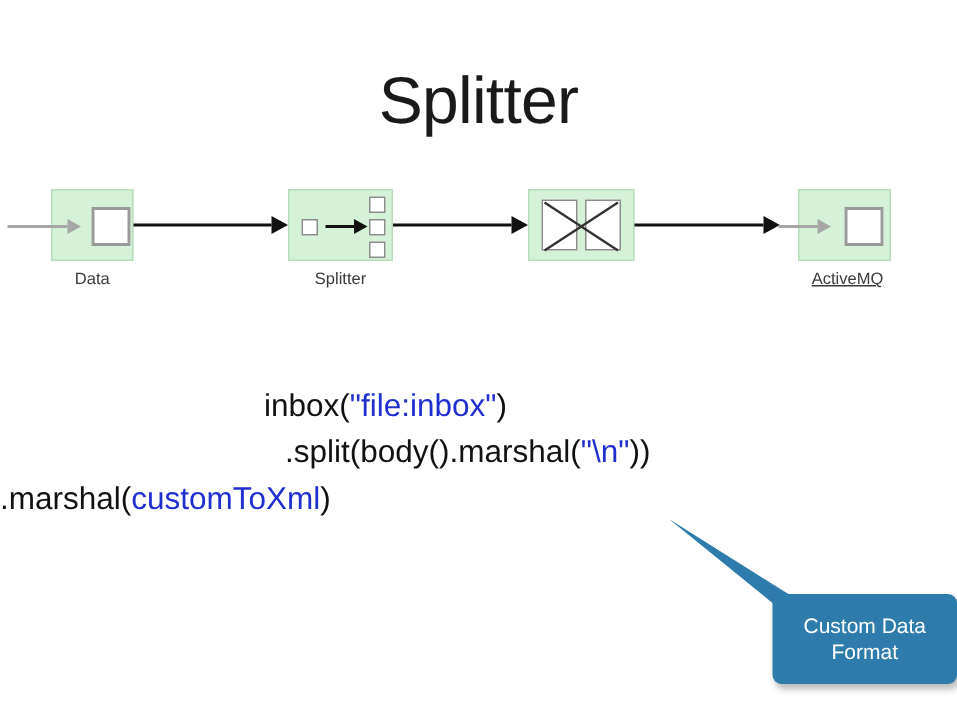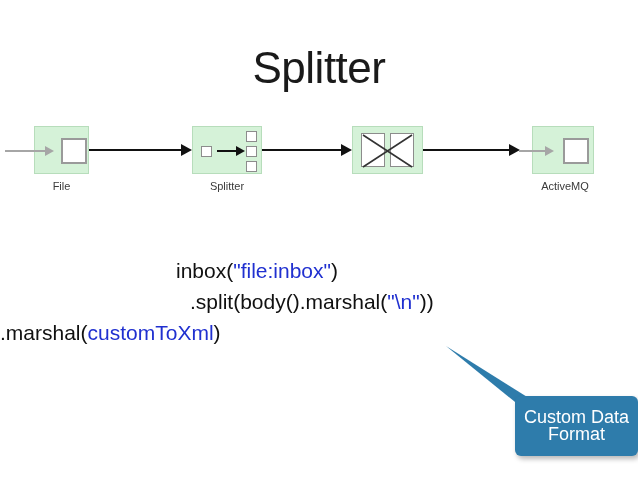--- a/index.html
+++ b/index.html
@@ -135,21 +135,21 @@
   #callout-box {
     position: absolute;
     left: 515px;
     top: 396px;
     width: 123px;
     height: 60px;
     background: #2e7cab;
     border-radius: 6px;
     box-shadow: 2px 3px 5px rgba(0,0,0,0.28);
     color: #ffffff;
-    font-size: 18px;
+    font-size: 14px;
     line-height: 17px;
     text-align: center;
     display: flex;
     align-items: center;
     justify-content: center;
     box-sizing: border-box;
     padding: 0 8px;
     white-space: pre-line;
   }
 </style>
@@ -158,21 +158,21 @@
 
 <div id="slide-title">Splitter</div>
 
 <div id="route-diagram">
 
   <div class="eip-node" style="left:34px; top:8px; width:55px; height:48px;">
     <span class="gray-line" style="left:-30px; top:23px; width:40px;"></span>
     <span class="gray-head" style="left:10px; top:19px;"></span>
     <span class="inner-square" style="left:26px; top:11px; width:26px; height:26px;"></span>
   </div>
-  <div class="eip-label" style="left:19px; top:62px; width:85px;">File</div>
+  <div class="eip-label" style="left:19px; top:62px; width:85px;">Data</div>
 
   <span class="conn" style="left:89px; top:31px; width:92px;"></span>
   <span class="conn-head" style="left:181px; top:26px;"></span>
 
   <div class="eip-node" style="left:192px; top:8px; width:70px; height:48px;">
     <span class="mini-square" style="left:8px; top:19px; width:11px; height:11px;"></span>
     <span class="blk-line" style="left:24px; top:23px; width:19px;"></span>
     <span class="blk-head-sm" style="left:43px; top:19px;"></span>
     <span class="mini-square" style="left:53px; top:4px; width:11px; height:11px;"></span>
     <span class="mini-square" style="left:53px; top:19px; width:11px; height:11px;"></span>
@@ -193,21 +193,21 @@
   </div>
 
   <span class="conn" style="left:423px; top:31px; width:86px;"></span>
   <span class="conn-head" style="left:509px; top:26px;"></span>
 
   <div class="eip-node" style="left:532px; top:8px; width:62px; height:48px;">
     <span class="gray-line" style="left:-14px; top:23px; width:26px;"></span>
     <span class="gray-head" style="left:12px; top:19px;"></span>
     <span class="inner-square" style="left:30px; top:11px; width:26px; height:26px;"></span>
   </div>
-  <div class="eip-label" style="left:520px; top:62px; width:90px;">ActiveMQ</div>
+  <div class="eip-label" style="left:520px; top:62px; width:90px;text-decoration:underline;">ActiveMQ</div>
 
 </div>
 
 <div id="code-block">
   <span class="code-line l1">
     <span>inbox(</span><span class="tok-blue">"file:inbox"</span><span>)</span>
   </span>
   <span class="code-line l2">
     <span>.split(body().marshal(</span><span class="tok-blue">"\n"</span><span>))</span>
   </span>

